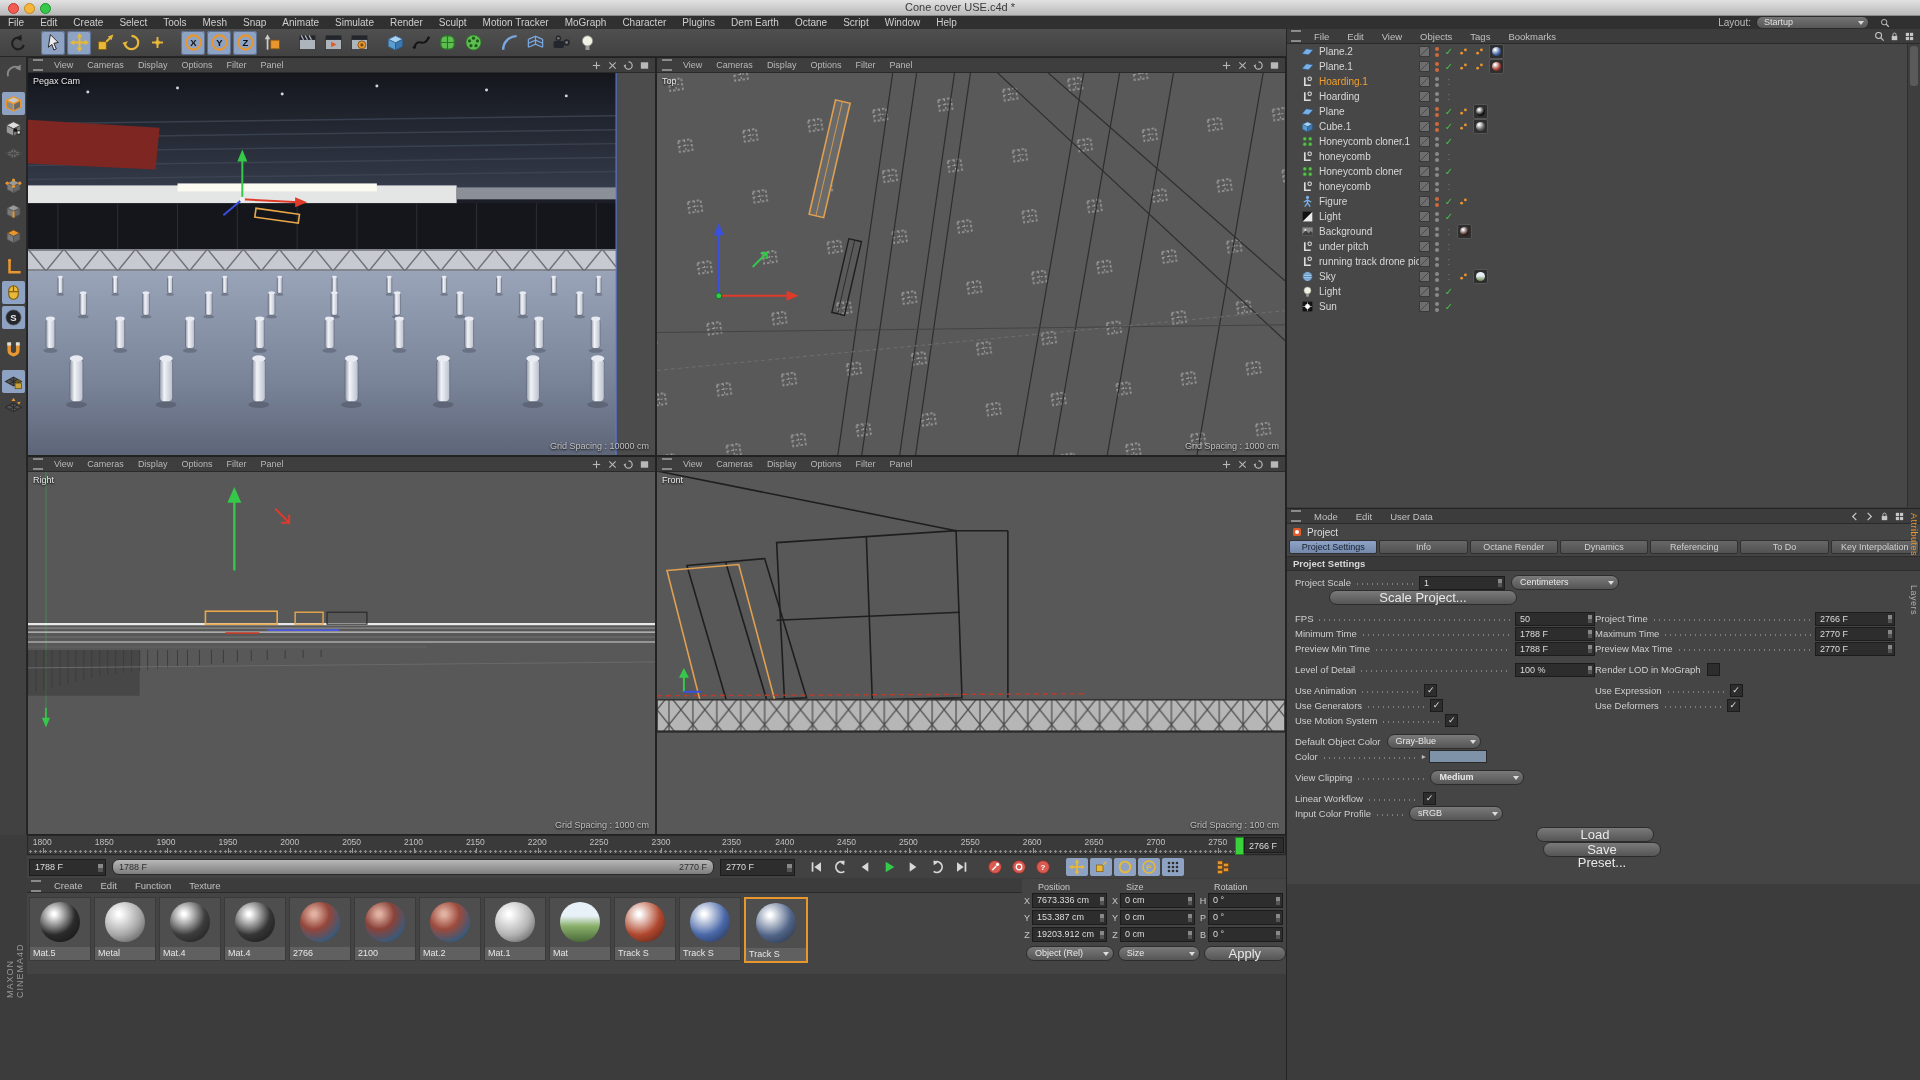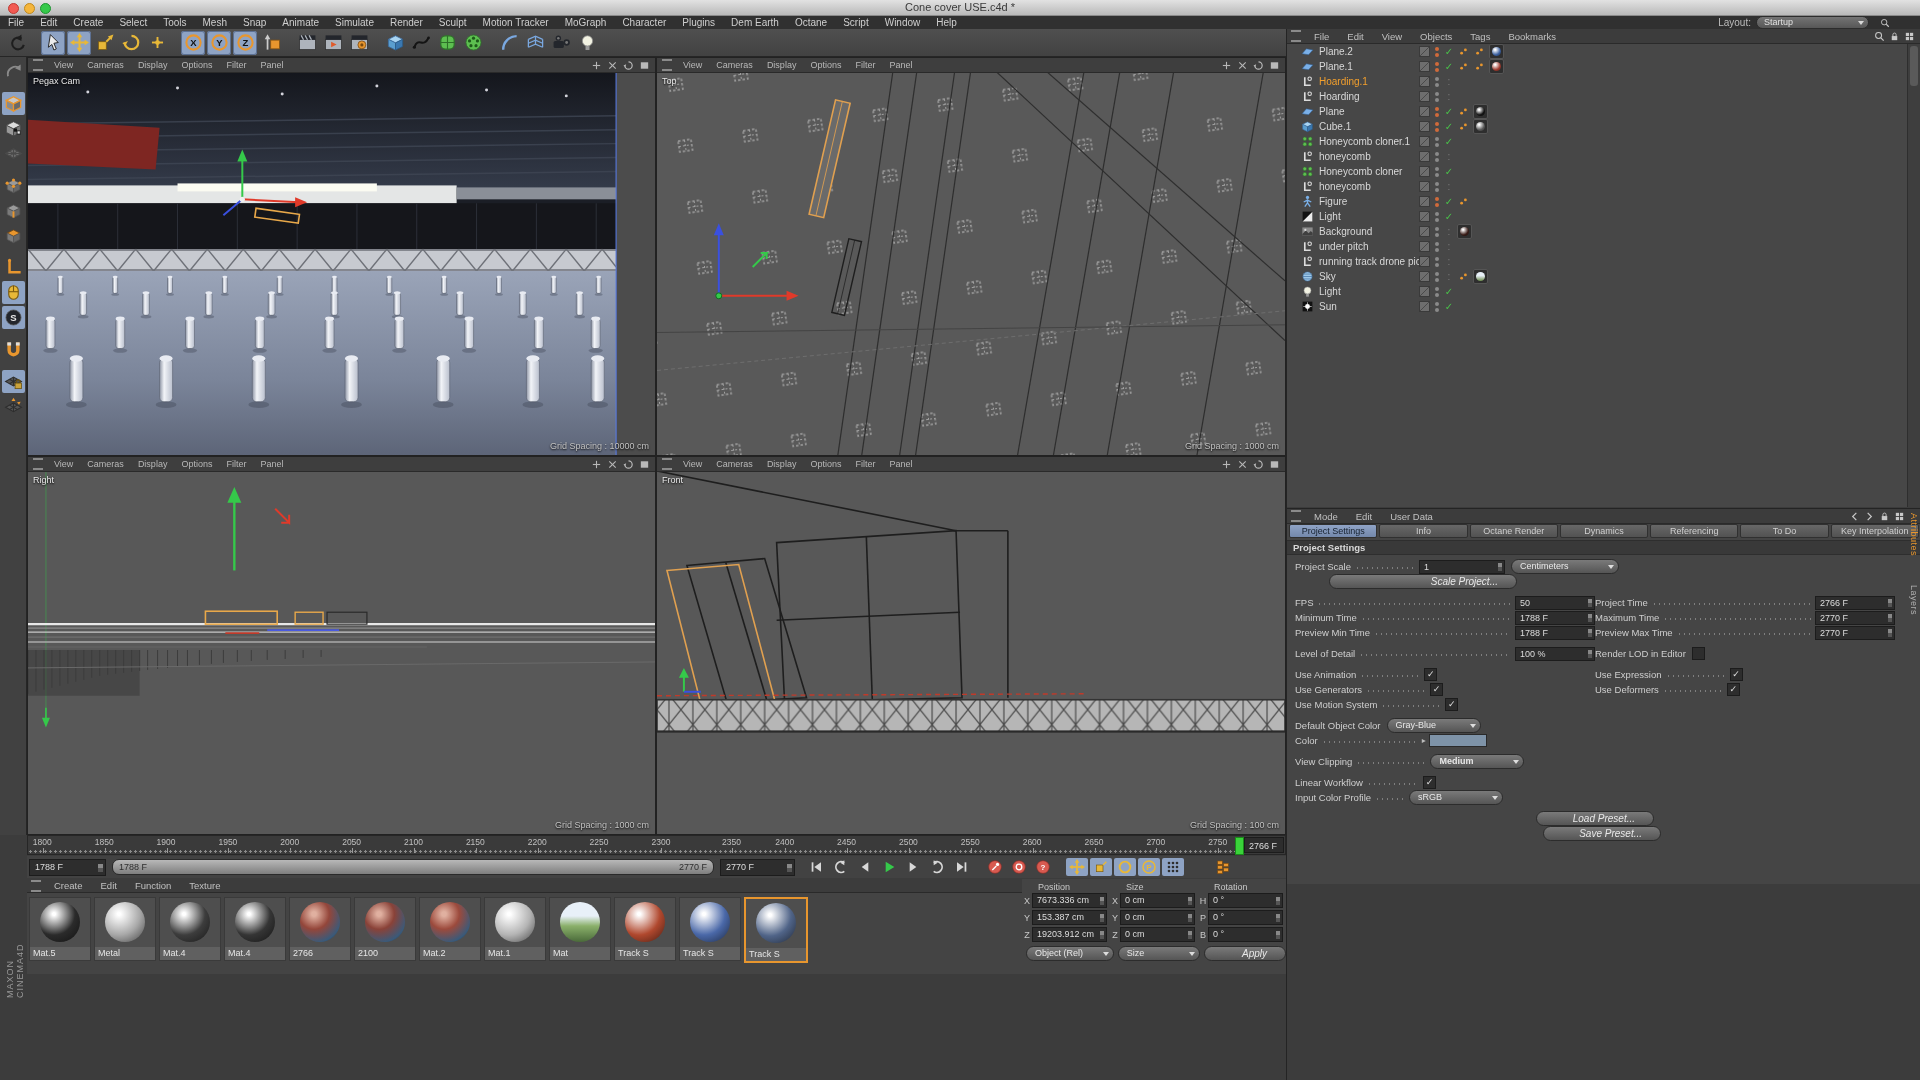--- a/index.html
+++ b/index.html
@@ -96,21 +96,21 @@
   .coord-field{flex:1;margin-right:3px;background:#2d2d2d;border:1px solid #1c1c1c;height:13px;line-height:13px;
     color:#ddd;padding:0 10px 0 4px;position:relative;overflow:hidden;white-space:nowrap;}
   .coord-field:after{content:"";position:absolute;right:2px;top:3px;width:4px;height:8px;
     background:linear-gradient(#888 45%,#555 55%);}
   #coords-foot{display:flex;align-items:center;margin-top:3px;gap:4px;padding-left:4px;}
   .pill2{background:linear-gradient(#7a7a7a,#555);border:1px solid #2c2c2c;border-radius:8px;
     font-size:9px;color:#e8e8e8;height:13px;line-height:13px;padding:0 14px 0 8px;position:relative;}
   .pill2:after{content:"";position:absolute;right:4px;top:5px;border-left:3px solid transparent;
     border-right:3px solid transparent;border-top:4px solid #ddd;}
   .btn-pill{background:linear-gradient(#7a7a7a,#555);border:1px solid #2c2c2c;border-radius:8px;
-    font-size:10px;color:#e8e8e8;height:13px;line-height:13px;padding:0 18px;text-align:right;font-style:italic;}
+    font-size:13px;color:#e8e8e8;height:13px;line-height:13px;padding:0 18px;text-align:center;}
   
   #brand{position:absolute;left:1px;top:890px;width:24px;height:110px;}
   #brand div{transform:rotate(-90deg);transform-origin:0 0;position:absolute;left:4px;top:108px;
     font-size:9px;color:#9a9a9a;letter-spacing:1px;white-space:nowrap;}
   #brand .b2{left:14px;}
   
   #statusbar{position:absolute;left:0;top:998px;width:1920px;height:13px;background:#333;
     border-top:1px solid #262626;display:flex;align-items:center;font-size:9.5px;color:#c4c4c4;}
   #status-dot{width:8px;height:8px;border-radius:50%;background:#35c94a;margin:0 6px 0 24px;border:1px solid #1f8a30;}
   
@@ -1738,20 +1738,29 @@
                 <g fill="#c8c8c8">
                   <rect x="4" y="4" width="7" height="7"></rect>
                   <rect x="13" y="4" width="7" height="7"></rect>
                   <rect x="4" y="13" width="7" height="7"></rect>
                   <rect x="13" y="13" width="7" height="7"></rect>
                 </g>
               </svg>
             </span>
       </span>
     </div>
+    <div id="am-objrow">
+      <span style="width:12px;height:12px;display:inline-flex;">
+            <svg viewBox="0 0 24 24" width="100%" height="100%">
+              <rect x="4" y="4" width="16" height="16" rx="3" fill="#e05a2a"></rect>
+              <circle cx="12" cy="12" r="4" fill="#fff"></circle>
+            </svg>
+          </span>
+      <span>Project</span>
+    </div>
     <div id="am-tabs">
           <div class="am-tab active">Project Settings</div>
           <div class="am-tab">Info</div>
           <div class="am-tab">Octane Render</div>
           <div class="am-tab">Dynamics</div>
           <div class="am-tab">Referencing</div>
           <div class="am-tab">To Do</div>
           <div class="am-tab">Key Interpolation</div>
         </div>
     <div id="am-section">Project Settings</div>
@@ -1807,21 +1816,21 @@
             </div>
           </div>
       <div class="agap"></div>
       <div class="arow">
         <div class="acol">
           <span class="albl">Level of Detail</span>
           <span class="dots"></span>
           <span class="afield">100 %</span>
         </div>
         <div class="acol">
-          <span class="albl">Render LOD in Editor</span>
+          <span class="albl">Render LOD in MoGraph</span>
           <span style="width:6px;"></span>
           <span class="acheck"></span>
         </div>
       </div>
       <div class="agap"></div>
       <div id="use-rows">
             <div class="arow">
               <div class="acol">
                 <span class="albl">Use Animation</span>
                 <span class="dots" style="max-width: 60px;"></span>

